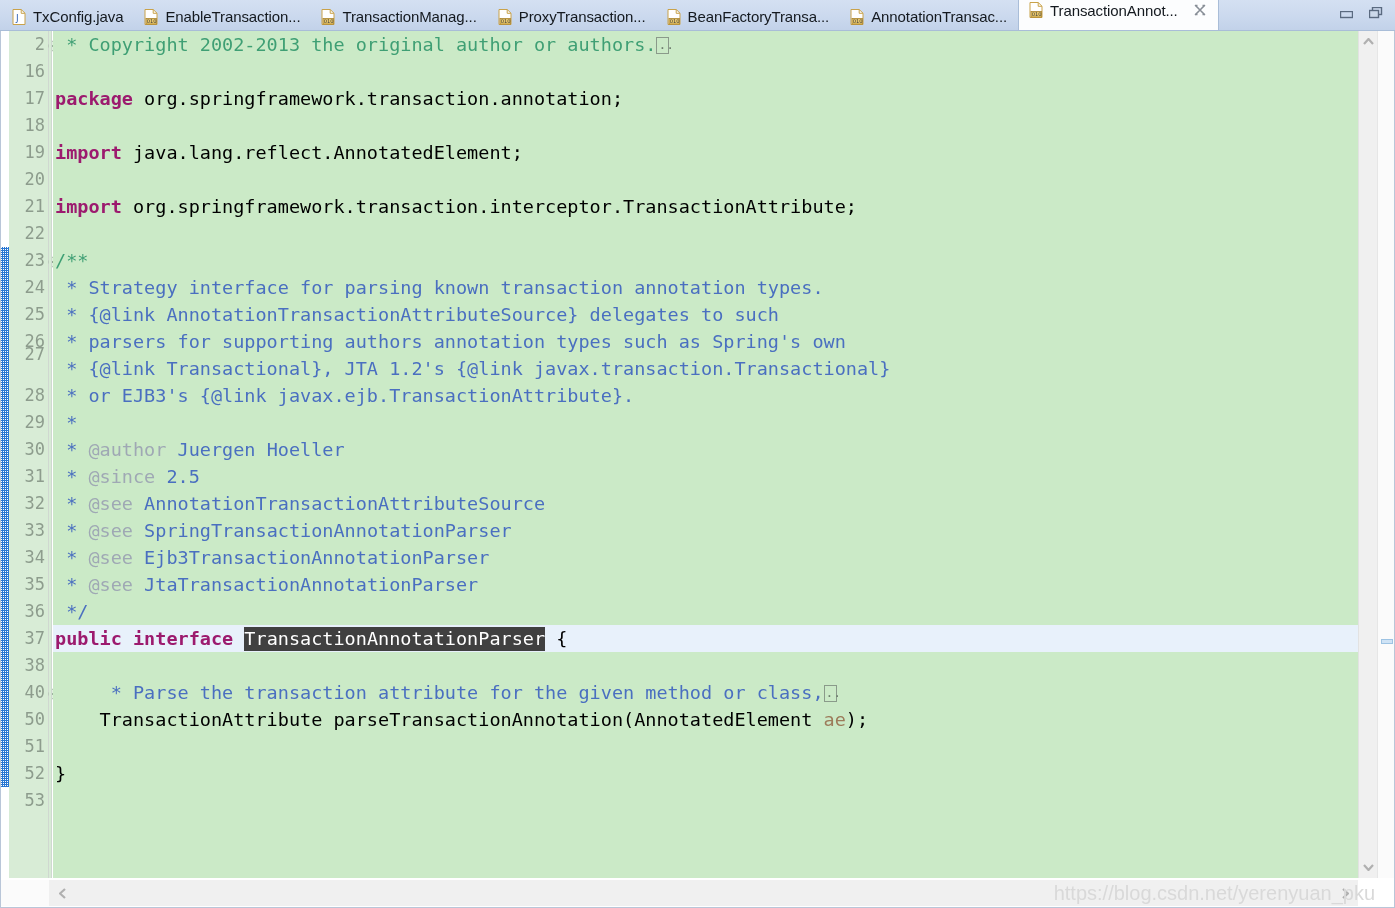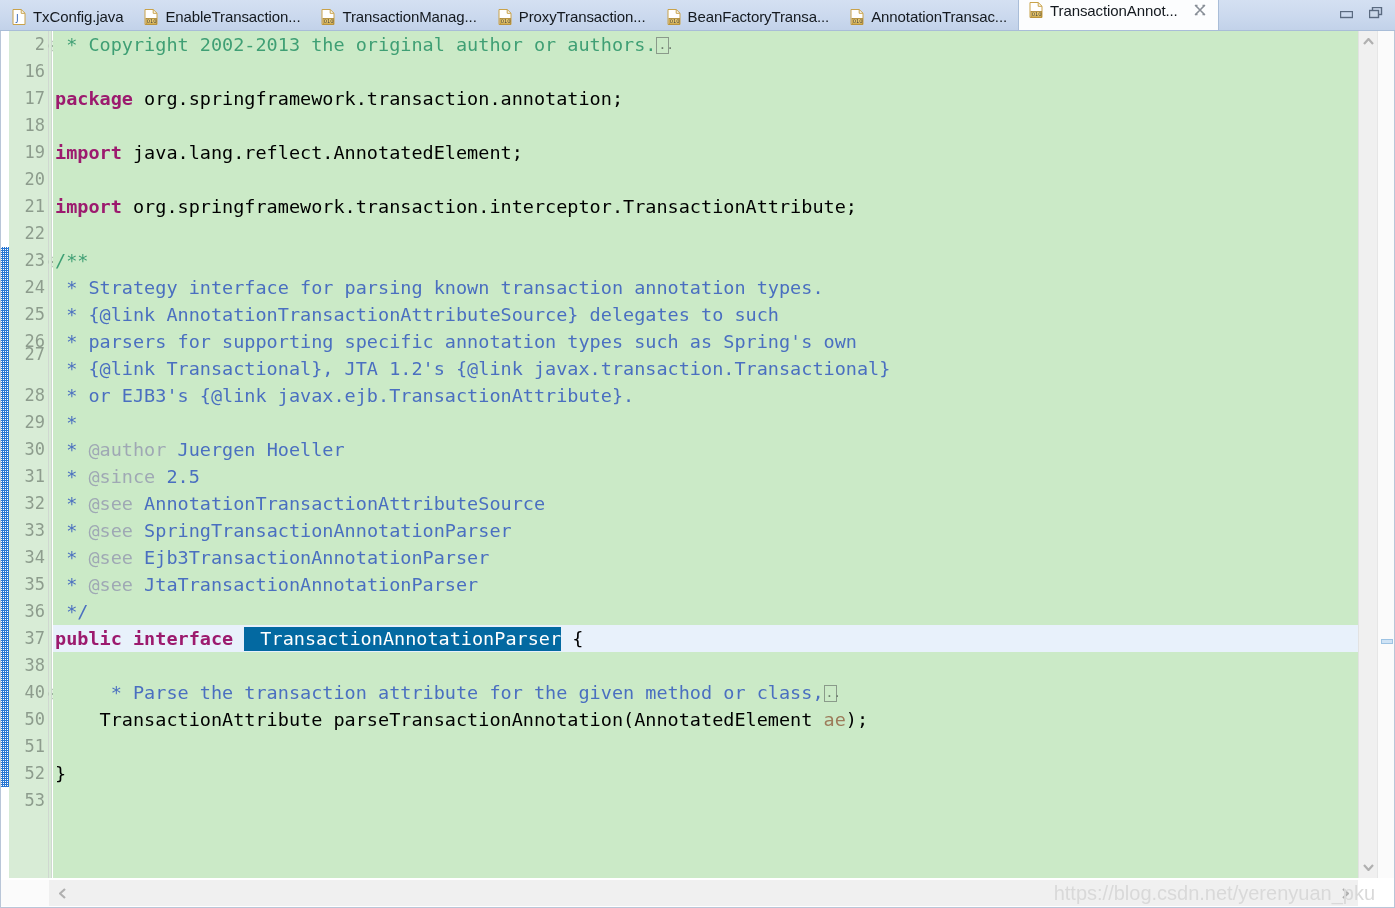--- a/index.html
+++ b/index.html
@@ -199,23 +199,23 @@
     background: #e8f1fb;
   }
 
   .k  { color: #9c1a6e; font-weight: bold; }  
   .cm { color: #3f9f74; }                      
   .jd { color: #4a6fc0; }                      
   .jt { color: #9fa8b4; }                      
   .pm { color: #9c7b5a; }                      
   .pl { color: #000000; }                      
   .sel {
-    background: #0369a1;
+    background: #404040;
     color: #ffffff;
-    padding: 1px 0 2px 16px;
+    padding: 1px 0 2px 0;
   }
 
   .collapsebox {
     display: inline-block;
     width: 13px;
     height: 17px;
     border: 1px solid #8a9a8a;
     box-sizing: border-box;
     vertical-align: -3px;
     position: relative;
@@ -474,21 +474,21 @@
         <div class="cline" style="top: 27px;"><span class="txt"></span></div>
         <div class="cline" style="top: 54px;"><span class="txt"><span class="k">package</span><span class="pl"> org.springframework.transaction.annotation;</span></span></div>
         <div class="cline" style="top: 81px;"><span class="txt"></span></div>
         <div class="cline" style="top: 108px;"><span class="txt"><span class="k">import</span><span class="pl"> java.lang.reflect.AnnotatedElement;</span></span></div>
         <div class="cline" style="top: 135px;"><span class="txt"></span></div>
         <div class="cline" style="top: 162px;"><span class="txt"><span class="k">import</span><span class="pl"> org.springframework.transaction.interceptor.TransactionAttribute;</span></span></div>
         <div class="cline" style="top: 189px;"><span class="txt"></span></div>
         <div class="cline" style="top: 216px;"><span class="txt"><span class="cm">/**</span></span></div>
         <div class="cline" style="top: 243px;"><span class="txt"><span class="jd"> * Strategy interface for parsing known transaction annotation types.</span></span></div>
         <div class="cline" style="top: 270px;"><span class="txt"><span class="jd"> * {@link AnnotationTransactionAttributeSource} delegates to such</span></span></div>
-        <div class="cline" style="top: 297px;"><span class="txt"><span class="jd"> * parsers for supporting specific annotation types such as Spring's own</span></span></div>
+        <div class="cline" style="top: 297px;"><span class="txt"><span class="jd"> * parsers for supporting authors annotation types such as Spring's own</span></span></div>
         <div class="cline" style="top: 324px;"><span class="txt"><span class="jd"> * {@link Transactional}, JTA 1.2's {@link javax.transaction.Transactional}</span></span></div>
         <div class="cline" style="top: 351px;"><span class="txt"><span class="jd"> * or EJB3's {@link javax.ejb.TransactionAttribute}.</span></span></div>
         <div class="cline" style="top: 378px;"><span class="txt"><span class="jd"> *</span></span></div>
         <div class="cline" style="top: 405px;"><span class="txt"><span class="jd"> * </span><span class="jt">@author</span><span class="jd"> Juergen Hoeller</span></span></div>
         <div class="cline" style="top: 432px;"><span class="txt"><span class="jd"> * </span><span class="jt">@since</span><span class="jd"> 2.5</span></span></div>
         <div class="cline" style="top: 486px;"><span class="txt"><span class="jd"> * </span><span class="jt">@see</span><span class="jd"> SpringTransactionAnnotationParser</span></span></div>
         <div class="cline" style="top: 459px;"><span class="txt"><span class="jd"> * </span><span class="jt">@see</span><span class="jd"> AnnotationTransactionAttributeSource</span></span></div>
         <div class="cline" style="top: 513px;"><span class="txt"><span class="jd"> * </span><span class="jt">@see</span><span class="jd"> Ejb3TransactionAnnotationParser</span></span></div>
         <div class="cline" style="top: 540px;"><span class="txt"><span class="jd"> * </span><span class="jt">@see</span><span class="jd"> JtaTransactionAnnotationParser</span></span></div>
         <div class="cline" style="top: 567px;"><span class="txt"><span class="jd"> */</span></span></div>

